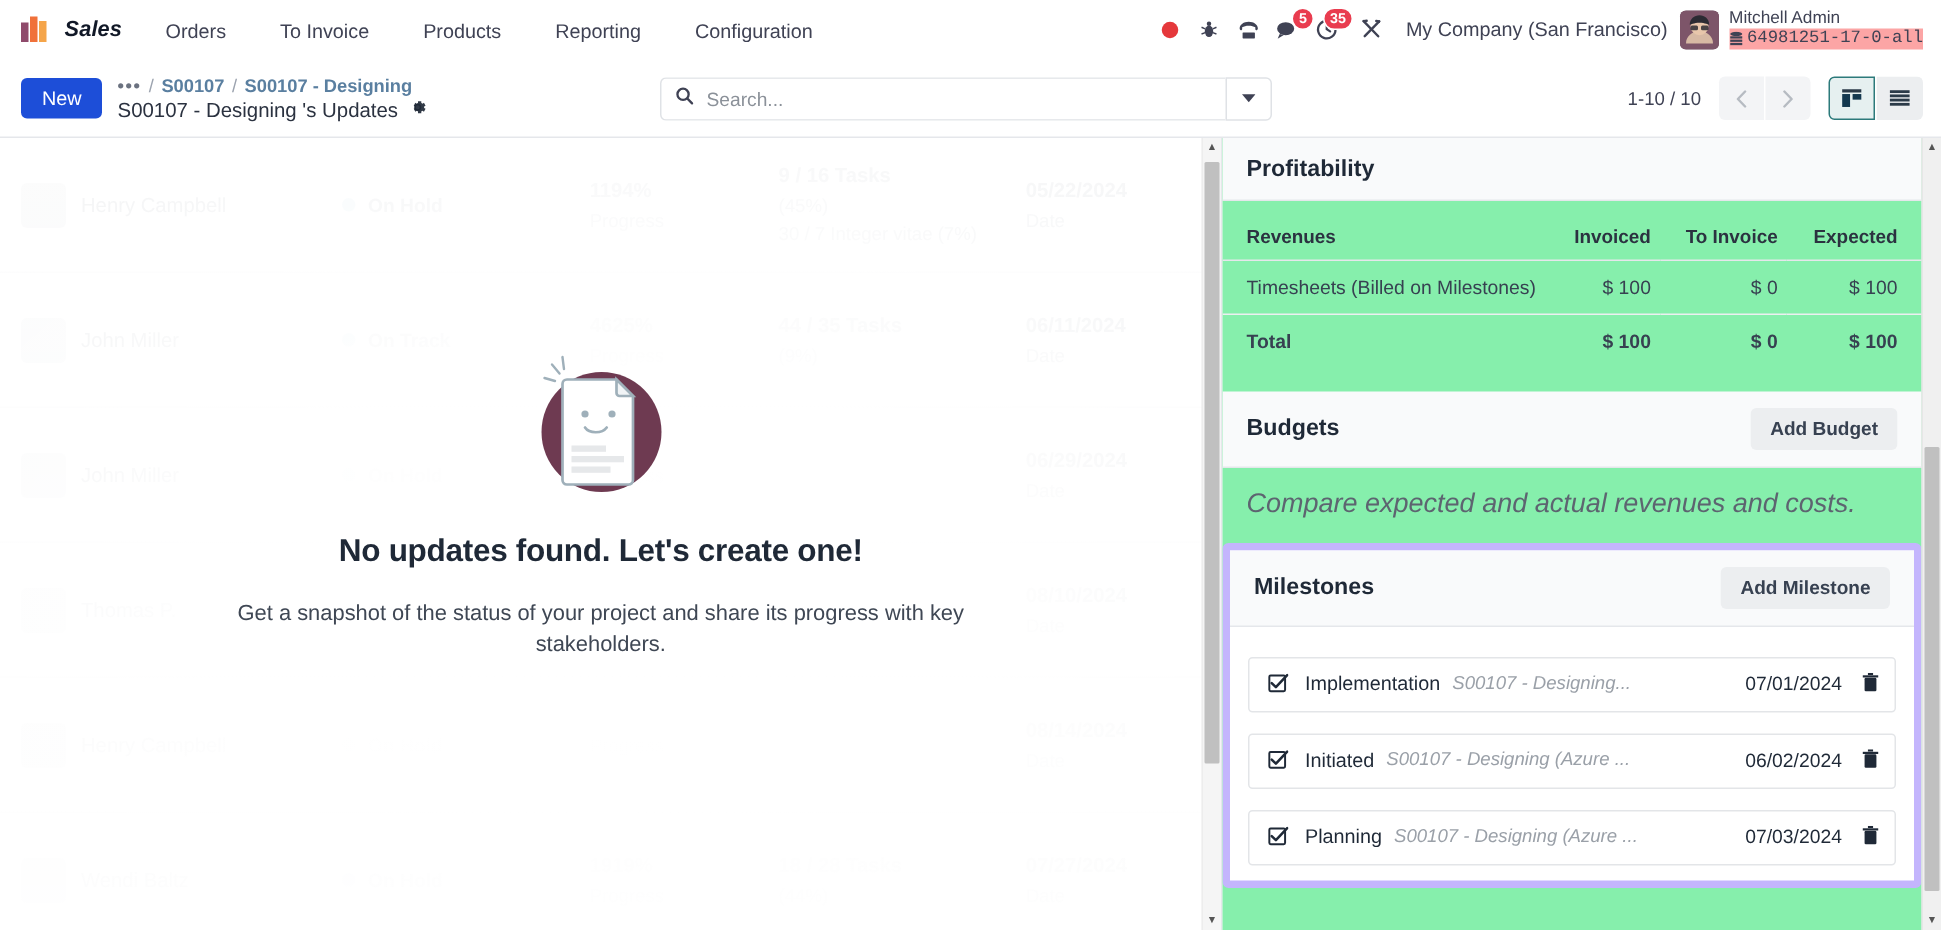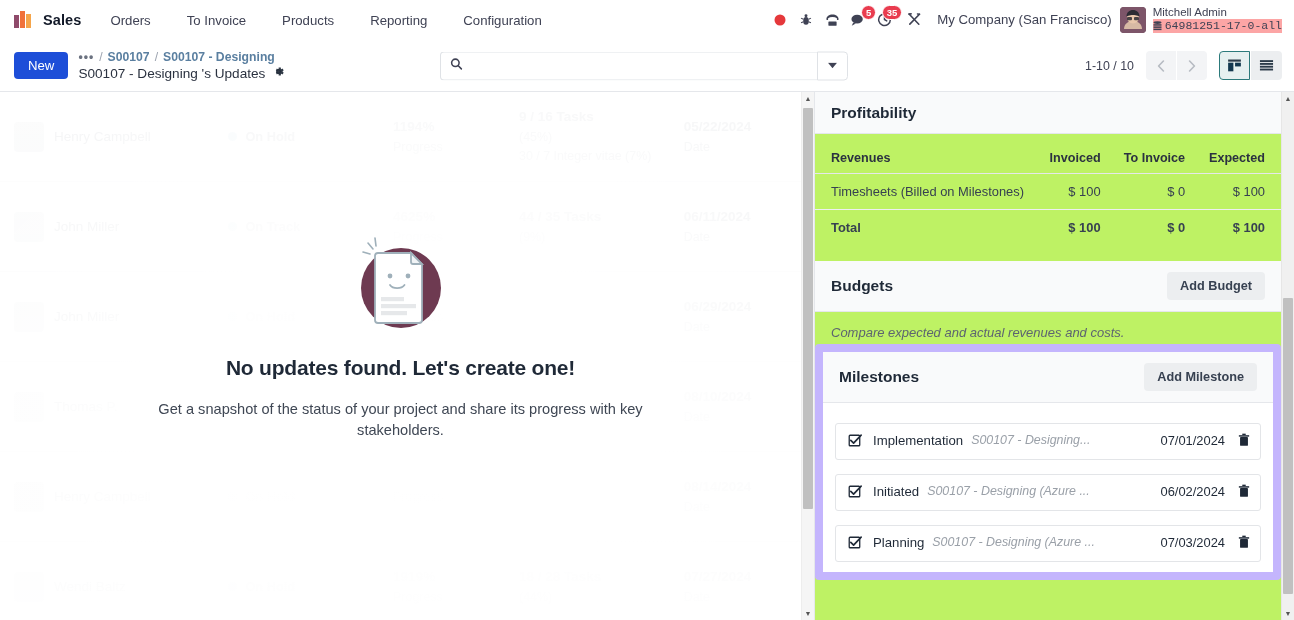--- a/index.html
+++ b/index.html
@@ -22,20 +22,21 @@
     position: relative;
   }
   .brand {
     display: flex; align-items: center; gap: 9px;
     margin-right: 18px;
   }
   .brand-logo { display: block; }
   .brand-name {
     font-size: 14.5px; font-weight: 700; color: #111827;
     letter-spacing: .1px;
+    font-style: italic;
   }
   .menu { display: flex; align-items: center; gap: 14px; }
   .menu-item {
     font-size: 13.2px; color: #3f4254; padding: 6px 11px;
     border-radius: 4px; cursor: pointer; white-space: nowrap;
   }
 
   .systray {
     margin-left: auto; display: flex; align-items: center; gap: 0;
   }
@@ -197,21 +198,21 @@
     font-size: 7px; color: #555; cursor: pointer;
   }
   .lscroll .arw.bot { position: absolute; bottom: 0; left: 0; right: 0; }
   .lscroll .thumb {
     position: absolute; left: 1px; right: 1px; top: 16px; height: 401px;
     background: #c0c0c0; border-radius: 1px; cursor: pointer;
   }
 
   
   .right-pane {
-    flex: 1; position: relative; overflow: hidden; background: #bef264;
+    flex: 1; position: relative; overflow: hidden; background: #86efac;
   }
   .rp-inner { position: absolute; inset: 0 13px 0 0; padding: 0; }
 
   .sec-head {
     background: #f9fafb; border-bottom: 1px solid #e5e7eb;
     padding: 11px 16px; display: flex; align-items: center;
     min-height: 42px;
   }
   .sec-title { font-size: 15.5px; font-weight: 700; color: #1f2937; }
   .sec-btn {
@@ -231,26 +232,26 @@
     font-size: 12.9px; color: #374151; text-align: right;
     padding: 10px 6px; border-bottom: 1px solid #edeff1; vertical-align: middle;
   }
   table.prof td.lbl { text-align: left; padding-left: 16px; max-width: 190px; }
   table.prof td:last-child { padding-right: 16px; }
   table.prof tr.total td { font-weight: 700; border-bottom: none; }
   .muted { color: #a6abb3; }
 
   .prof-wrap { padding: 8px 0 16px; }
   .note {
-    font-size: 13px; font-style: italic; color: #5d6470;
-    padding: 13px 16px 4px;
+    font-size: 18px; font-style: italic; color: #5d6470;
+    padding: 13px 16px 16px;
   }
 
   .ms-card {
-    margin: 0; border: 8px solid #c4b5fd; border-radius: 4px;
+    margin: 0; border: 5px solid #c4b5fd; border-radius: 4px;
     background: #fff;
   }
   .ms-list { padding: 6px 12px 10px; }
   .ms-row {
     border: 1px solid #e3e5e8; border-radius: 3px; margin-top: 14px;
     display: flex; align-items: flex-start; padding: 9px 10px 9px 12px;
     background: #fff; cursor: pointer;
   }
   .ms-check { font-size: 13.5px; color: #1f2937; margin-right: 11px; flex: none; }
   .ms-name { font-size: 13.2px; color: #1f2937; white-space: nowrap; }
@@ -396,20 +397,21 @@
   </div>
 
   <div class="search-wrap">
     <div class="search-box">
       <span>
         <svg width="13" height="13" viewBox="0 0 16 16" fill="none" stroke="#3f4254" stroke-width="1.9">
           <circle cx="6.6" cy="6.6" r="4.6"></circle>
             <path d="M10.2 10.2 L14 14" stroke-linecap="round"></path>
         </svg>
       </span>
+      <input type="text" placeholder="Search..." style="">
     </div>
     <div class="search-drop">
       <svg width="9" height="6" viewBox="0 0 10 6" fill="#3f4254">
           <path d="M0 0h10L5 6z"></path>
         </svg>
     </div>
   </div>
 
   <div class="cp-right">
     <span class="pager-count">1-10 / 10</span>

